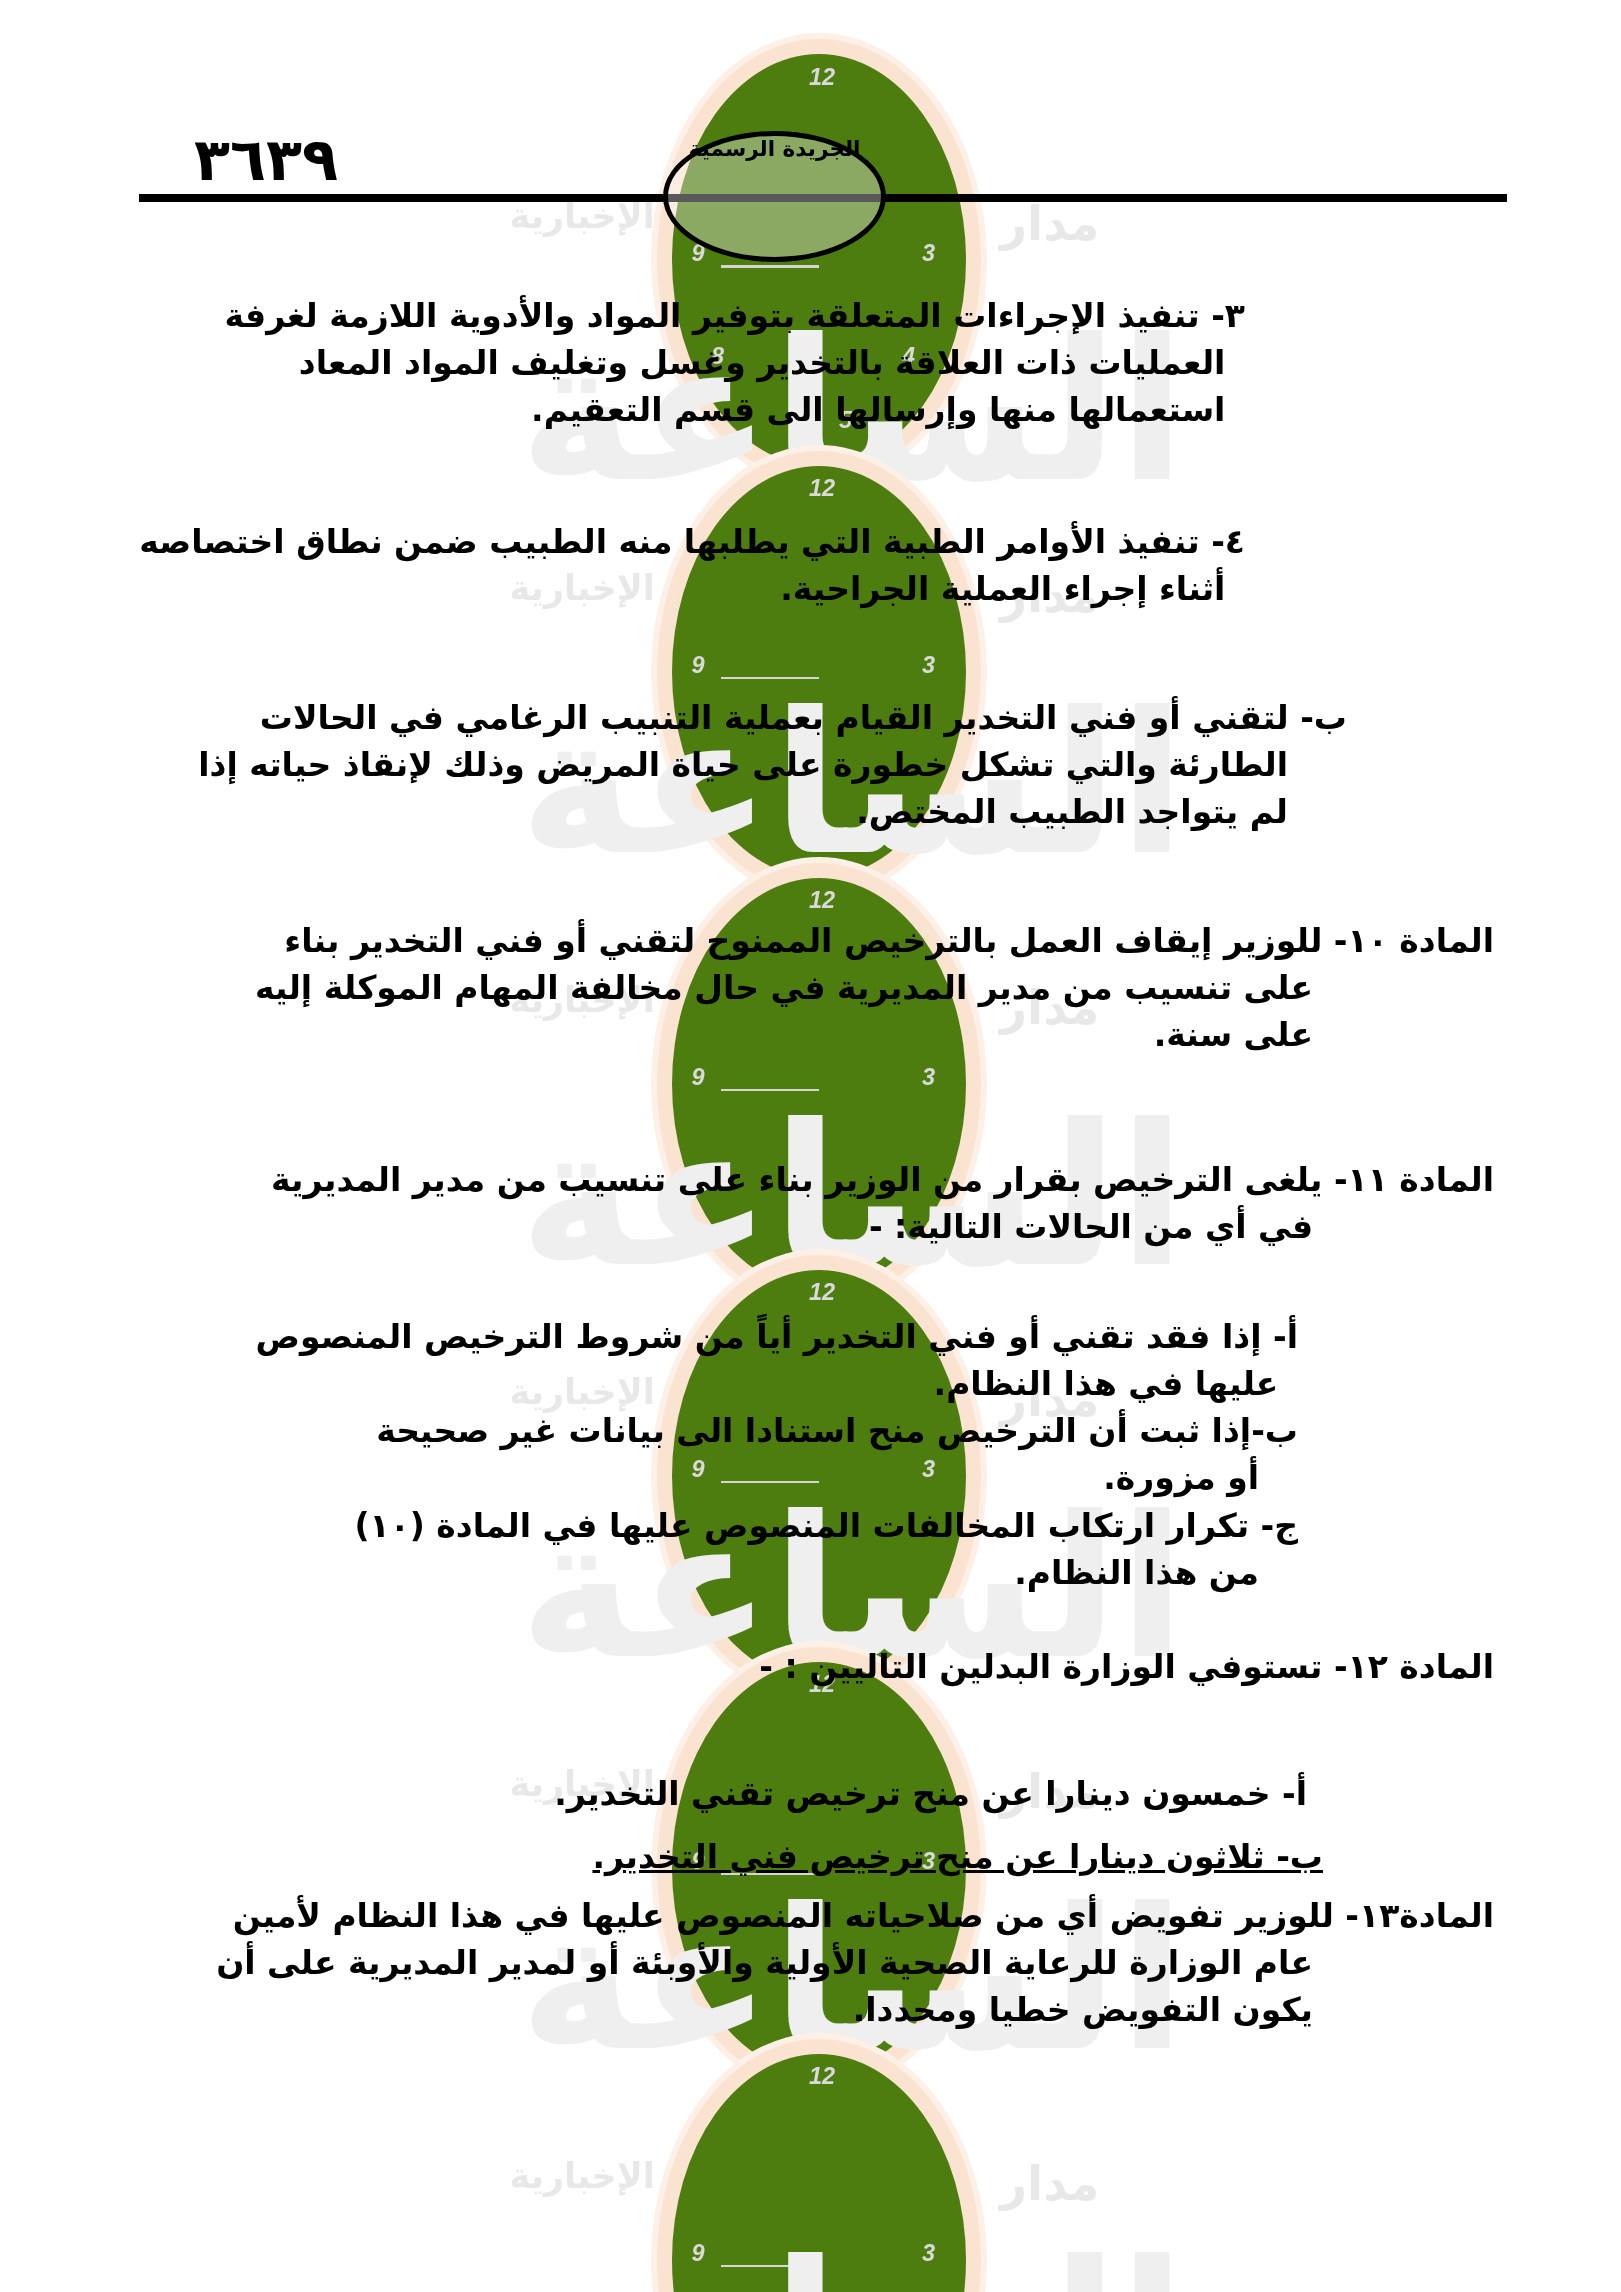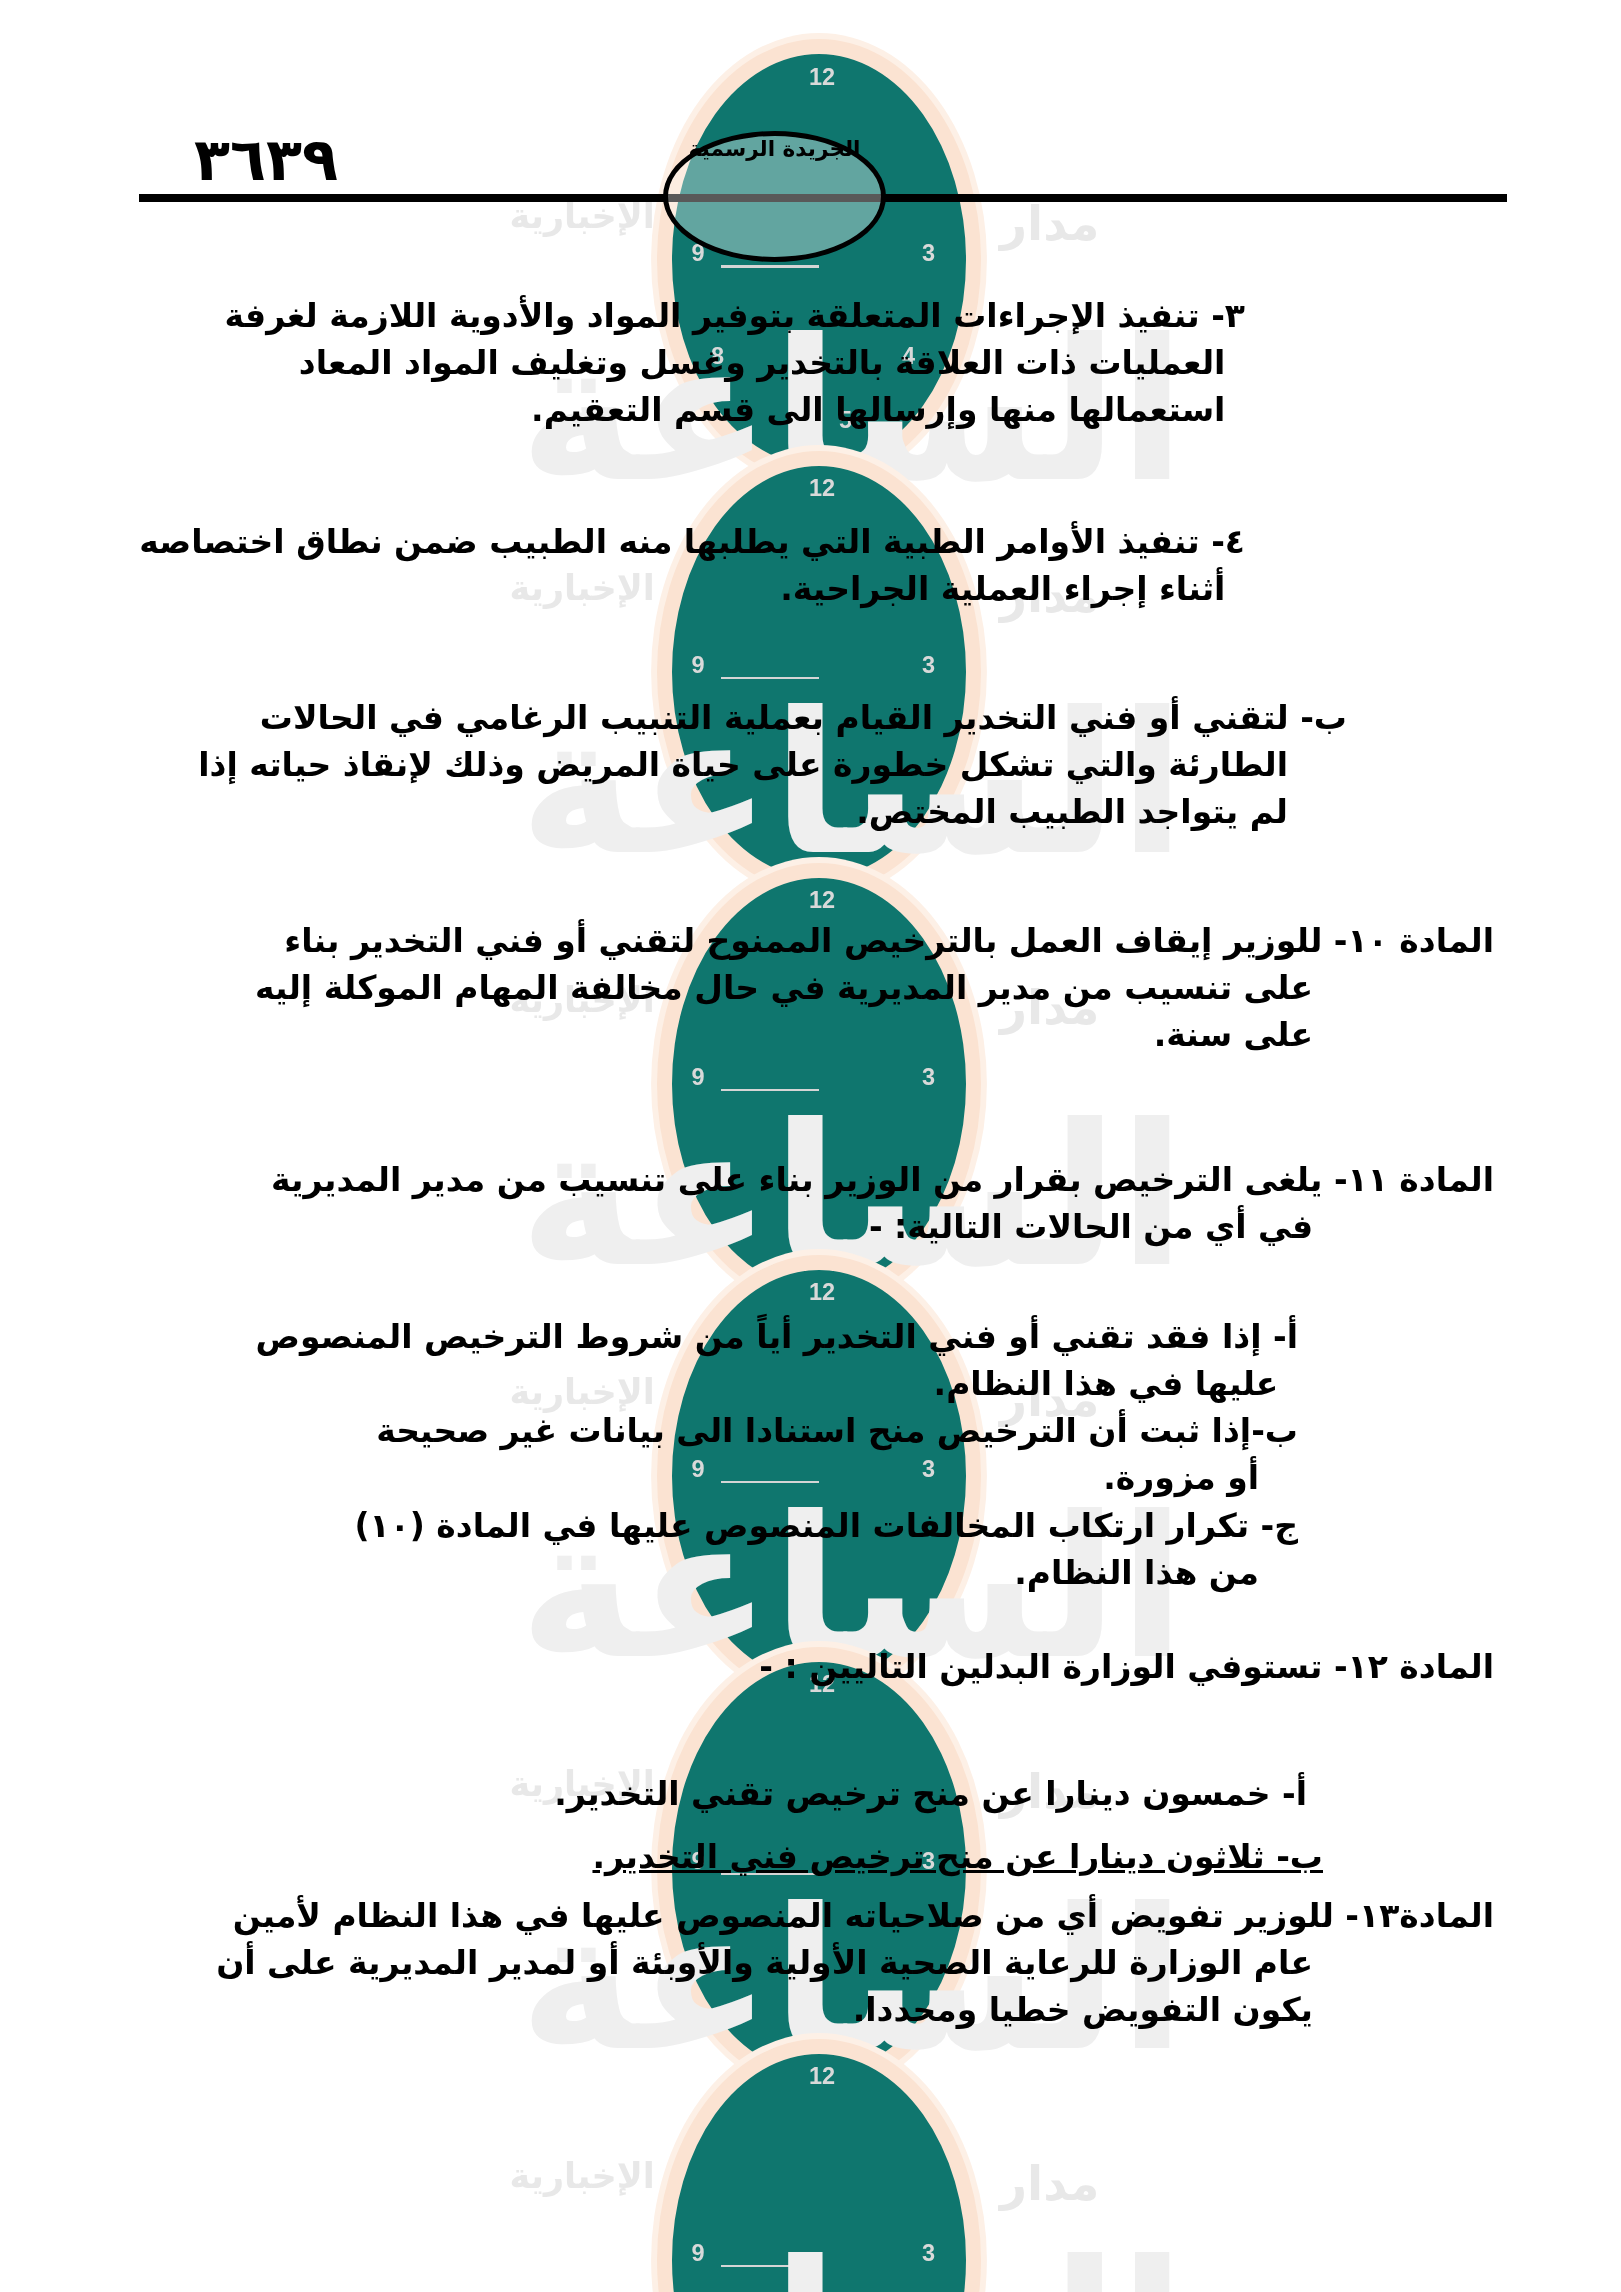--- a/index.html
+++ b/index.html
@@ -5,22 +5,23 @@
     html, body { margin: 0; padding: 0; background: #ffffff; }
     body {
       width: 1621px; height: 2293px; position: relative; overflow: hidden;
       font-family: "DejaVu Sans", "Liberation Sans", sans-serif;
       color: #000;
     }
     
     .wm { position: absolute; pointer-events: none; z-index: 0; }
     .wm-clock {
       position: absolute; border-radius: 50%;
-      border: 15.7px solid #fbe3d2; background: #0f766e;
+      border: 15.7px solid #fbe3d2; background: #4d7c0f;
       box-shadow: 0 0 0 5.9px #fdf0e6;
+      font-style: italic;
     }
     .wm-clock .num { position: absolute; color: #d9d9d9; font-family: "Liberation Sans", sans-serif; font-weight: bold; font-size: 23.5px; }
     .wm-clock .hand { position: absolute; background: #d5d5d5; transform-origin: left center; height: 2.9px; }
     .wm-text { position: absolute; color: #ececec; font-weight: bold; font-family: "DejaVu Sans", sans-serif; direction: rtl; white-space: nowrap; }
     .wm-small { font-size: 47px; color: #e8e8e8; }
     .wm-big { font-size: 196px; line-height: 1; color: #efefef; }
 
     
     .page-number {
       position: absolute; left: 194px; top: 125px; font-size: 59px; font-weight: bold;

